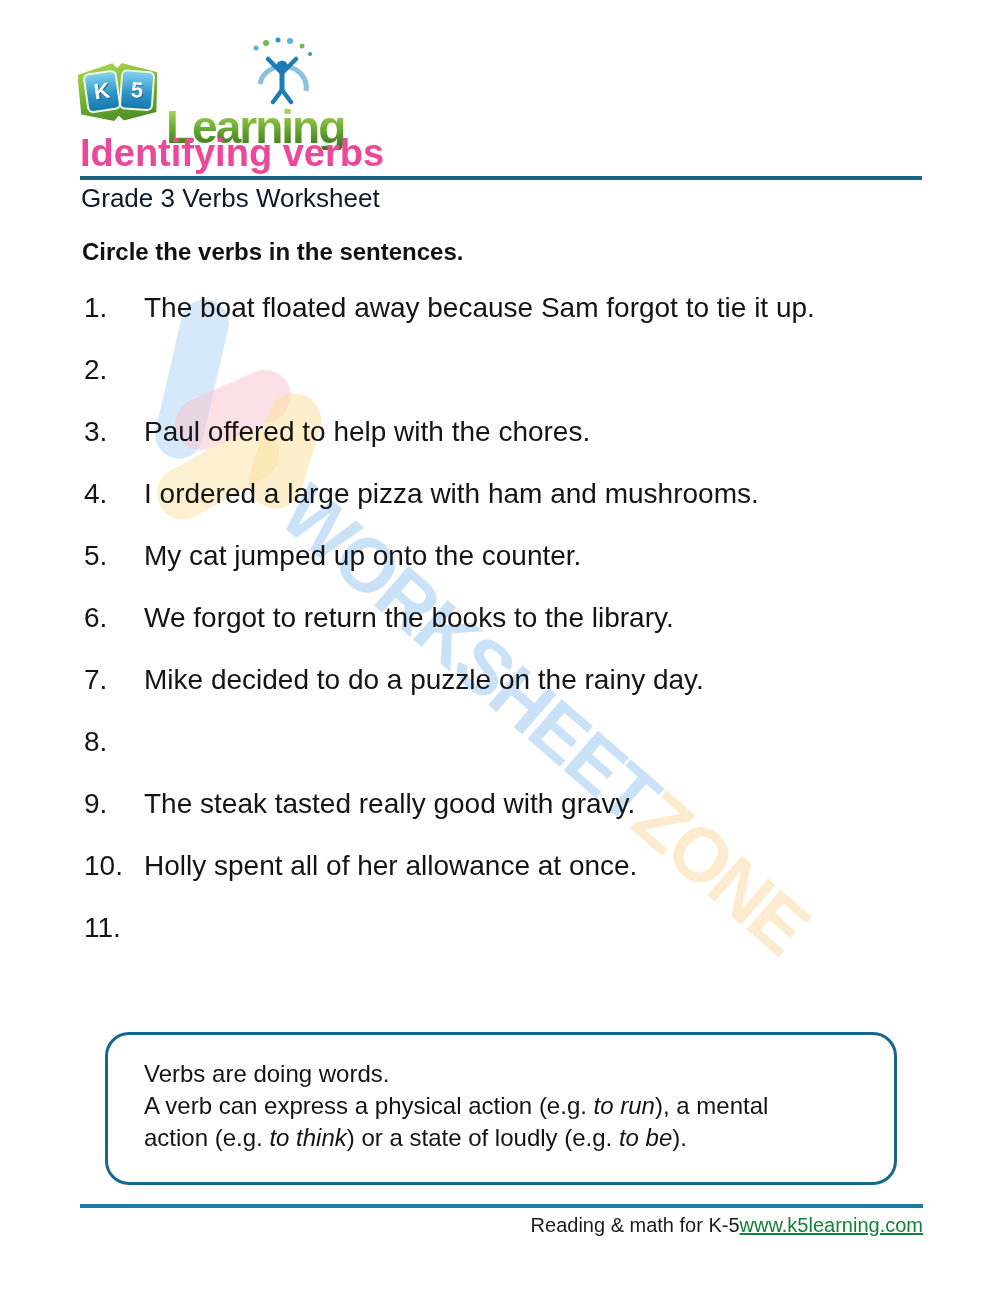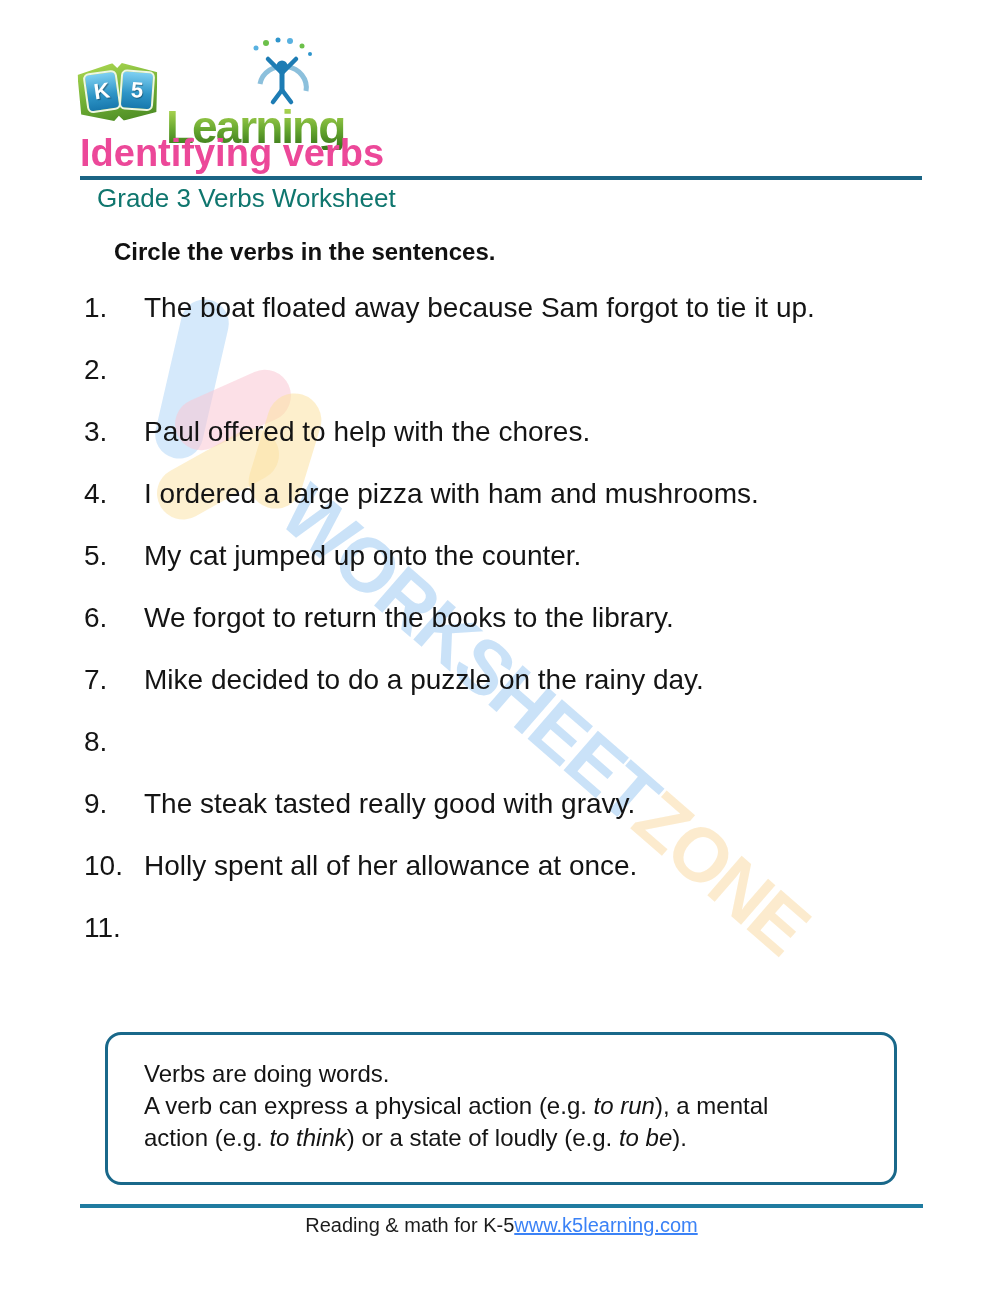--- a/index.html
+++ b/index.html
@@ -47,39 +47,39 @@
   @supports ((-webkit-background-clip:text)){
     .brand{
       background:linear-gradient(180deg,#aad451 12%,#68a830 55%,#3d7b1c 92%);
       -webkit-background-clip:text;background-clip:text;color:transparent;
     }
   }
   .figure-svg{position:absolute;left:166px;top:-12px;}
   
   .title{position:absolute;left:80px;top:134px;margin:0;font-size:38px;font-weight:bold;color:#ec4899;line-height:1;}
   .title-rule{position:absolute;left:80px;top:176px;width:842px;height:4px;background:#1a6484;}
-  .subtitle{position:absolute;left:81px;top:184px;font-size:26px;color:#0f766e;line-height:1.1;margin-left:16px;}
-  .instruction{position:absolute;left:82px;top:238px;font-size:24px;font-weight:bold;color:#111;margin-left:32px;}
+  .subtitle{position:absolute;left:81px;top:184px;font-size:26px;color:#0f172a;line-height:1.1;}
+  .instruction{position:absolute;left:82px;top:238px;font-size:24px;font-weight:bold;color:#111;}
   
   .sentences{position:absolute;left:84px;top:292px;width:860px;list-style:none;margin:0;padding:0;}
   .s-row{display:flex;height:62px;align-items:flex-start;font-size:28px;color:#141414;}
   .s-num{width:60px;flex:0 0 60px;}
   .s-text{flex:1;}
   
   .note-box{
     position:absolute;left:105px;top:1032px;width:786px;height:147px;
-    border:3px solid #19688a;border-radius:16px;background:transparent;
+    border:3px solid #19688a;border-radius:24px;background:transparent;
   }
   .note-inner{padding:23px 28px 0 36px;font-size:24px;line-height:32px;color:#141414;}
   .note-line{margin:0;}
   .note-line .it{font-style:italic;}
   
   .footer-rule{position:absolute;left:80px;top:1204px;width:843px;height:4px;background:#1f7ba0;}
-  .footer{position:absolute;left:80px;top:1214px;width:843px;display:flex;justify-content:center;align-items:flex-start;font-size:20px;color:#1c1c1c;}
-  .footer-link{color:#3b82f6;text-decoration:underline;cursor:pointer;}
+  .footer{position:absolute;left:80px;top:1214px;width:843px;display:flex;justify-content:flex-end;align-items:flex-start;font-size:20px;color:#1c1c1c;}
+  .footer-link{color:#15803d;text-decoration:underline;cursor:pointer;}
 </style>
 </head>
 <body>
 
 <div class="page">
 
   <div class="wm wm-shape wm-blue"></div>
   <div class="wm wm-shape wm-pink"></div>
   <div class="wm wm-shape wm-yellow1"></div>
   <div class="wm wm-shape wm-yellow2"></div>

